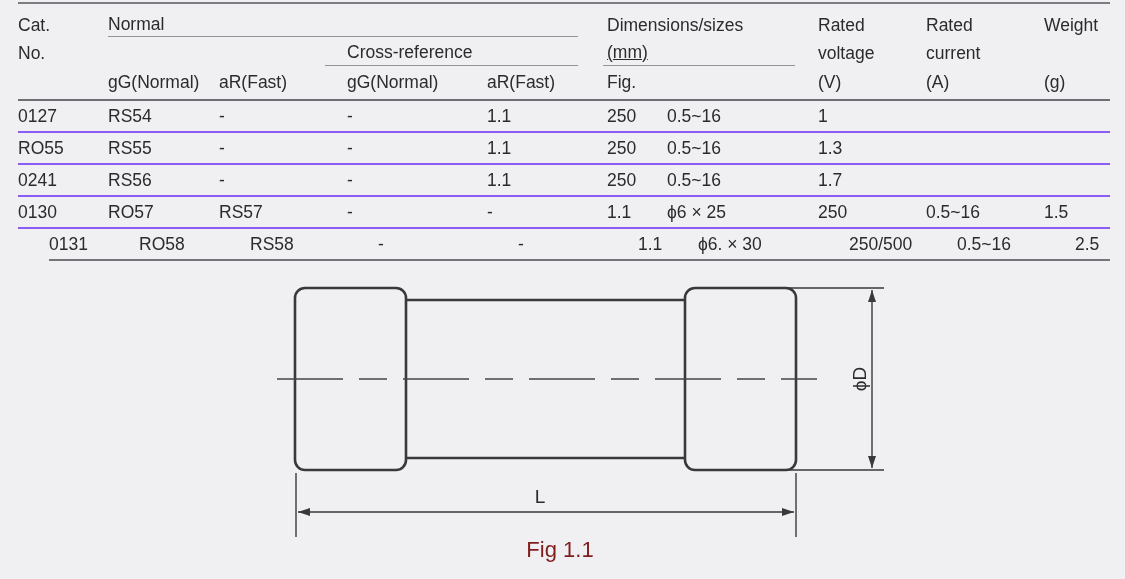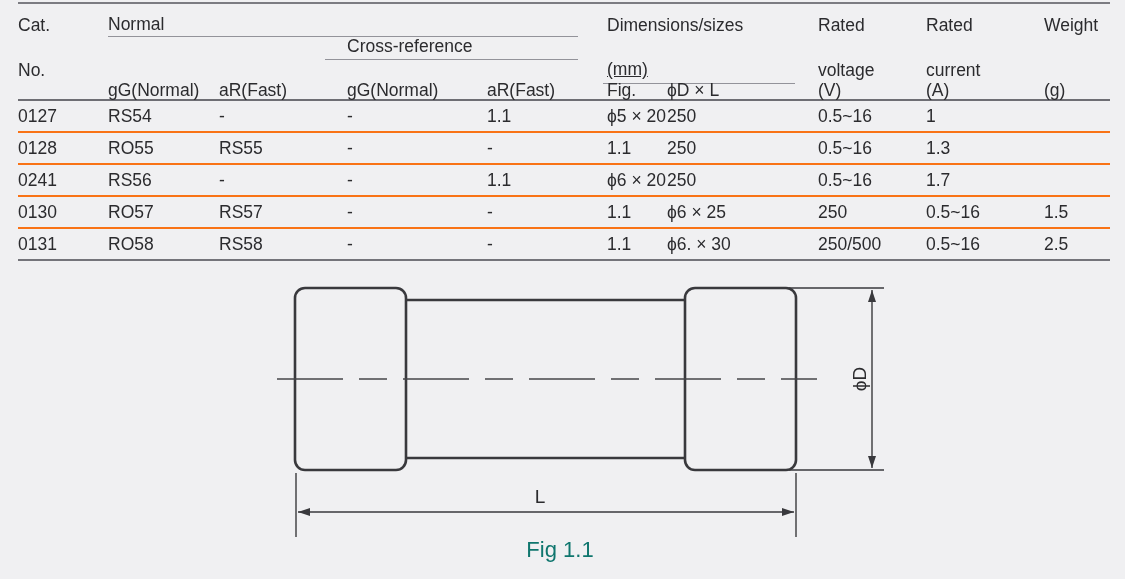--- a/index.html
+++ b/index.html
@@ -20,38 +20,38 @@
   .grid{
     display:grid;
     grid-template-columns:90px 111px 128px 140px 120px 60px 151px 108px 118px 66px;
   }
   .cell{display:flex;align-items:flex-end;line-height:1.05;white-space:nowrap;overflow:visible;}
   .hrowA{height:33px;}
   .hrowB{height:29px;}
   .hrowC{height:33px;border-bottom:2.5px solid #6e6e74;}
   .hrowA .cell{padding-bottom:3px;text-align:center;}
   .hrowB .cell{padding-bottom:4px;}
-  .hrowC .cell{padding-bottom:0;}
+  .hrowC .cell{padding-bottom:8px;}
   .c1{grid-column:1;} .c2{grid-column:2;} .c3{grid-column:3;} .c4{grid-column:4;}
   .c5{grid-column:5;} .c6{grid-column:6;} .c7{grid-column:7;} .c8{grid-column:8;}
   .c9{grid-column:9;} .c10{grid-column:10;}
   .sp25{grid-column:2/6;}
   .sp45{grid-column:4/6;}
   .sp67{grid-column:6/8;}
   .u-models{border-bottom:1.5px solid #93939a;margin-right:29px;}
   .u-cross{border-bottom:1.5px solid #93939a;margin-left:-22px;margin-right:29px;padding-left:22px;}
   .u-mm{border-bottom:1.5px solid #93939a;margin-left:-4px;margin-right:23px;padding-left:4px;text-decoration:underline;}
-  .datarow{height:30px;border-bottom:2px solid #f97316;}
+  .datarow{height:30px;border-bottom:2px solid #8b5cf6;}
   .datarow .cell{align-items:center;padding-bottom:0;}
-  .datarow:last-child{border-bottom:2.5px solid #74747a;}
+  .datarow:last-child{border-bottom:2.5px solid #74747a;margin-left:31px;}
   
   .fig-svg{position:absolute;left:0;top:0;}
   .fig-caption{
     position:absolute;left:470px;top:537px;width:180px;
-    text-align:center;font-size:22px;color:#0f766e;
+    text-align:center;font-size:22px;color:#7f1d1d;
   }
 </style>
 </head>
 <body>
 
 <div class="page">
 
   <div class="spec-table">
 
     <div class="grid hrowA">
@@ -59,74 +59,70 @@
       <div class="cell sp25 u-models">
         <span>Normal</span>
       </div>
       <div class="cell sp67">Dimensions/sizes</div>
       <div class="cell c8">Rated</div>
       <div class="cell c9">Rated</div>
       <div class="cell c10">Weight</div>
     </div>
 
     <div class="grid hrowB">
+      <div class="cell c1">No.</div>
       <div class="cell sp45 u-cross">
         <span>Cross-reference</span>
       </div>
-      <div class="cell c1">No.</div>
       <div class="cell sp67 u-mm">
         <span>(mm)</span>
       </div>
       <div class="cell c8">voltage</div>
       <div class="cell c9">current</div>
     </div>
 
     <div class="grid hrowC">
       <div class="cell c2">gG(Normal)</div>
       <div class="cell c3">aR(Fast)</div>
       <div class="cell c4">gG(Normal)</div>
       <div class="cell c5">aR(Fast)</div>
       <div class="cell c6">Fig.</div>
-      <div class="cell c7">ϕD × L</div>
       <div class="cell c8">(V)</div>
       <div class="cell c9">(A)</div>
       <div class="cell c10">(g)</div>
     </div>
 
     <div class="grid datarow">
       <div class="cell">0127</div>
       <div class="cell">RS54</div>
       <div class="cell">-</div>
       <div class="cell">-</div>
       <div class="cell">1.1</div>
-      <div class="cell">ϕ5 × 20</div>
       <div class="cell">250</div>
       <div class="cell">0.5~16</div>
       <div class="cell">1</div>
     </div>
 
     <div class="grid datarow">
-      <div class="cell">0128</div>
       <div class="cell">RO55</div>
       <div class="cell">RS55</div>
       <div class="cell">-</div>
       <div class="cell">-</div>
       <div class="cell">1.1</div>
       <div class="cell">250</div>
       <div class="cell">0.5~16</div>
       <div class="cell">1.3</div>
     </div>
 
     <div class="grid datarow">
       <div class="cell">0241</div>
       <div class="cell">RS56</div>
       <div class="cell">-</div>
       <div class="cell">-</div>
       <div class="cell">1.1</div>
-      <div class="cell">ϕ6 × 20</div>
       <div class="cell">250</div>
       <div class="cell">0.5~16</div>
       <div class="cell">1.7</div>
     </div>
 
     <div class="grid datarow">
       <div class="cell">0130</div>
       <div class="cell">RO57</div>
       <div class="cell">RS57</div>
       <div class="cell">-</div>

